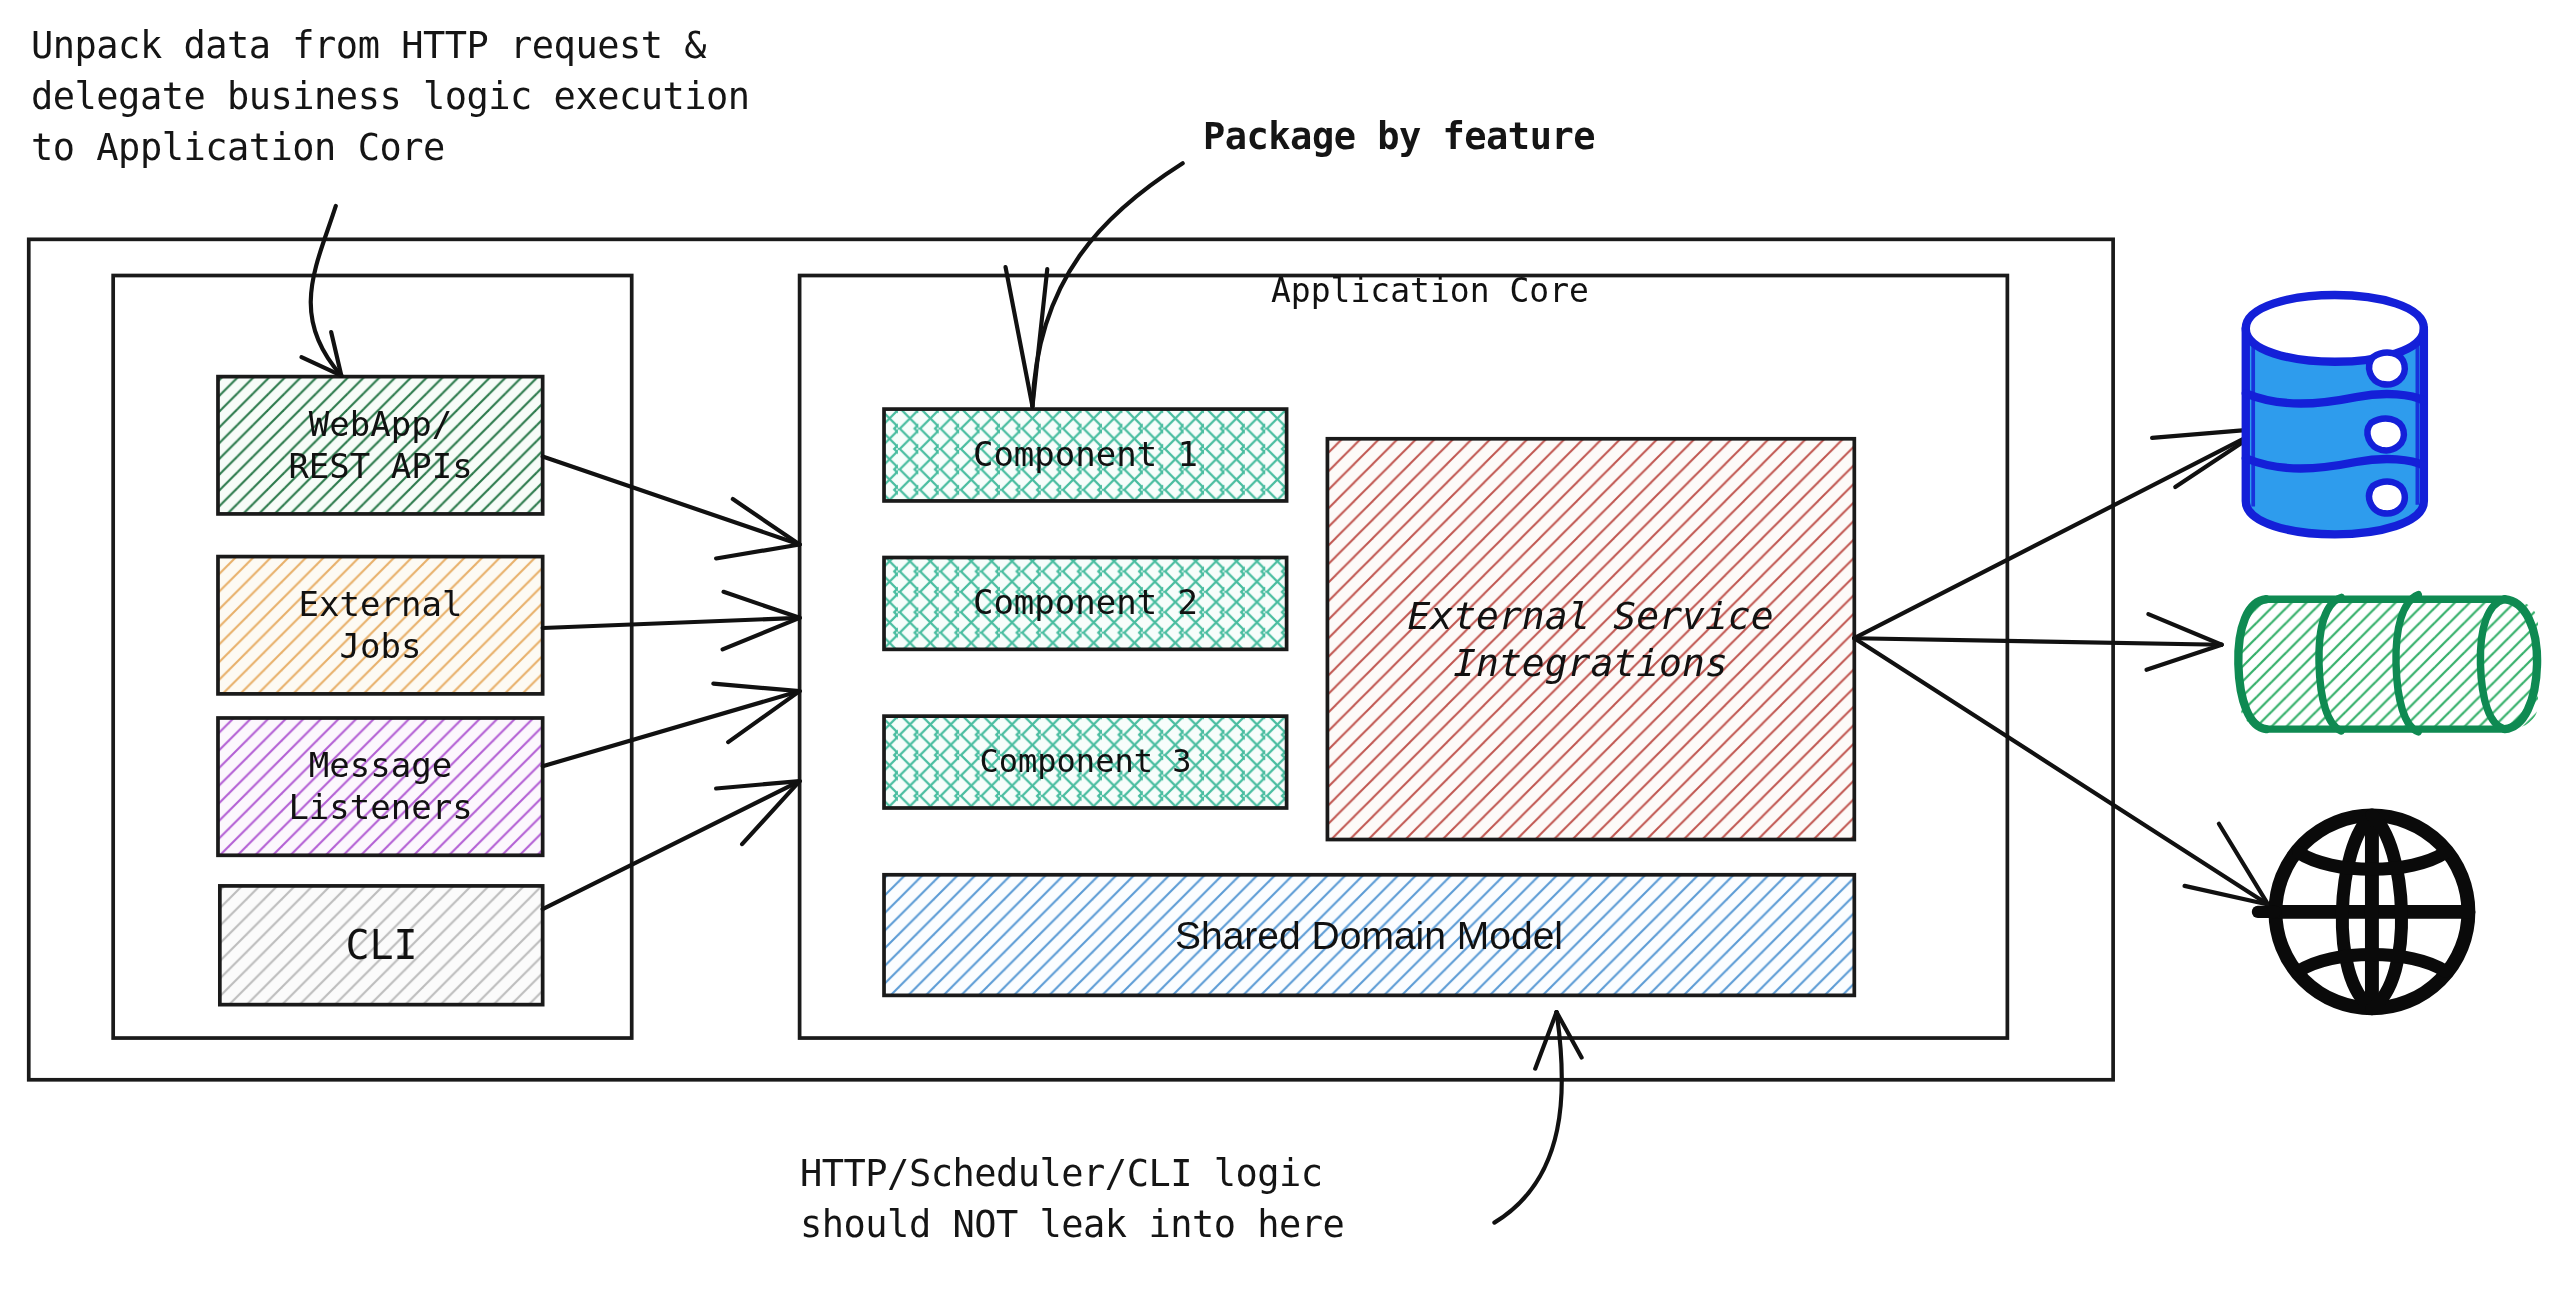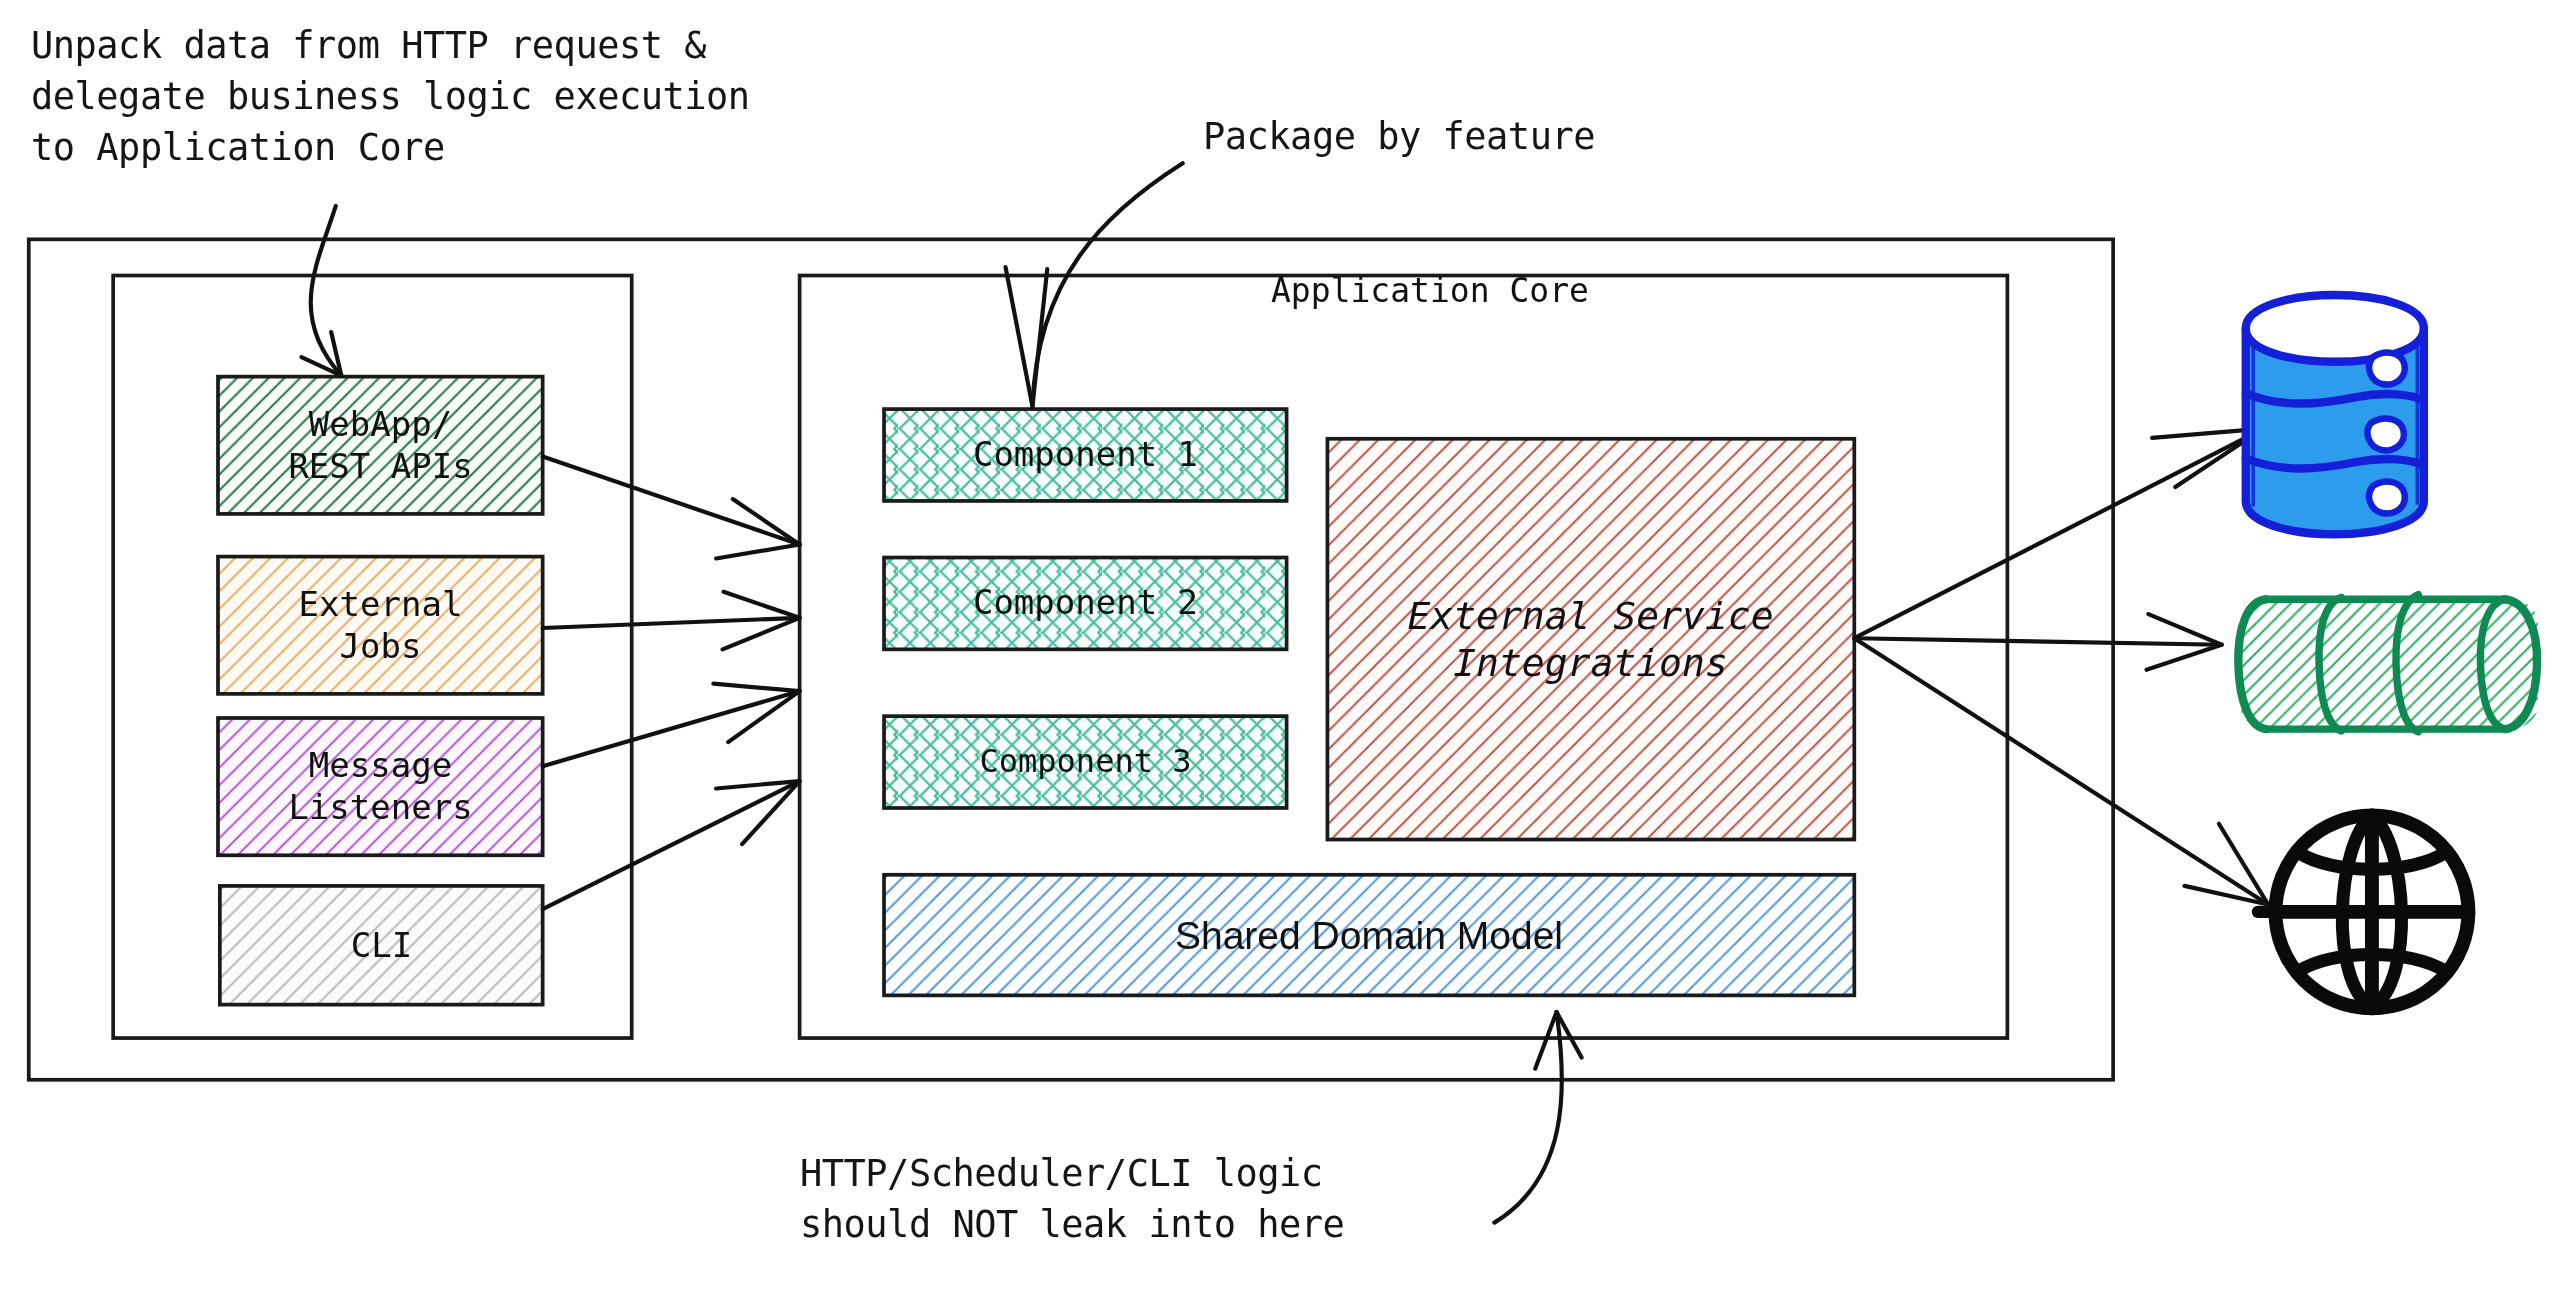--- a/index.html
+++ b/index.html
@@ -268,37 +268,37 @@
       <path d="M2478,919 C2514,943 2600,943 2636,919" stroke-width="14"></path>
 
       <path d="M2478,1047 C2514,1023 2600,1023 2636,1047" stroke-width="14"></path>
     </g>
   </svg>
 
   <div class="anno" style="left:31px; top:20.4px; width:891px;">Unpack data from HTTP request &amp;
 delegate business logic execution
 to Application Core</div>
 
-  <div class="anno" style="left:1203px; top:111px; width:594px;">Package by feature</div>
+  <div class="anno" style="left:1203px; top:111px; width:594px;font-weight:bold;">Package by feature</div>
 
   <div class="anno" style="left:800px; top:1148px; width:742px;">HTTP/Scheduler/CLI logic
 should NOT leak into here</div>
 
   <div class="title-core" style="left:1271px; top:271px;">Application Core</div>
 
   <div class="boxlabel" style="left:218px; top:377px; width:325px; height:137px; font-size:34px;">WebApp/
 REST APIs</div>
 
   <div class="boxlabel" style="left:218px; top:557px; width:325px; height:137px; font-size:34px;">External
 Jobs</div>
 
   <div class="boxlabel" style="left:218px; top:718px; width:325px; height:137px; font-size:34px;">Message
 Listeners</div>
 
-  <div class="boxlabel" style="left:220px; top:886px; width:323px; height:119px; font-size:34px;">CLI</div>
+  <div class="boxlabel" style="left:220px; top:886px; width:323px; height:119px; font-size:40px;">CLI</div>
 
   <div class="boxlabel" style="left:884px; top:409px; width:403px; height:92px; font-size:34px;">Component 1</div>
 
   <div class="boxlabel" style="left:884px; top:557px; width:403px; height:92px; font-size:34px;">Component 2</div>
 
   <div class="boxlabel" style="left:884px; top:716px; width:403px; height:92px; font-size:32px;">Component 3</div>
 
   <div class="boxlabel" style="left:1327px; top:439px; width:527px; height:401px; font-size:38px;font-style:italic;">External Service
 Integrations</div>
 

